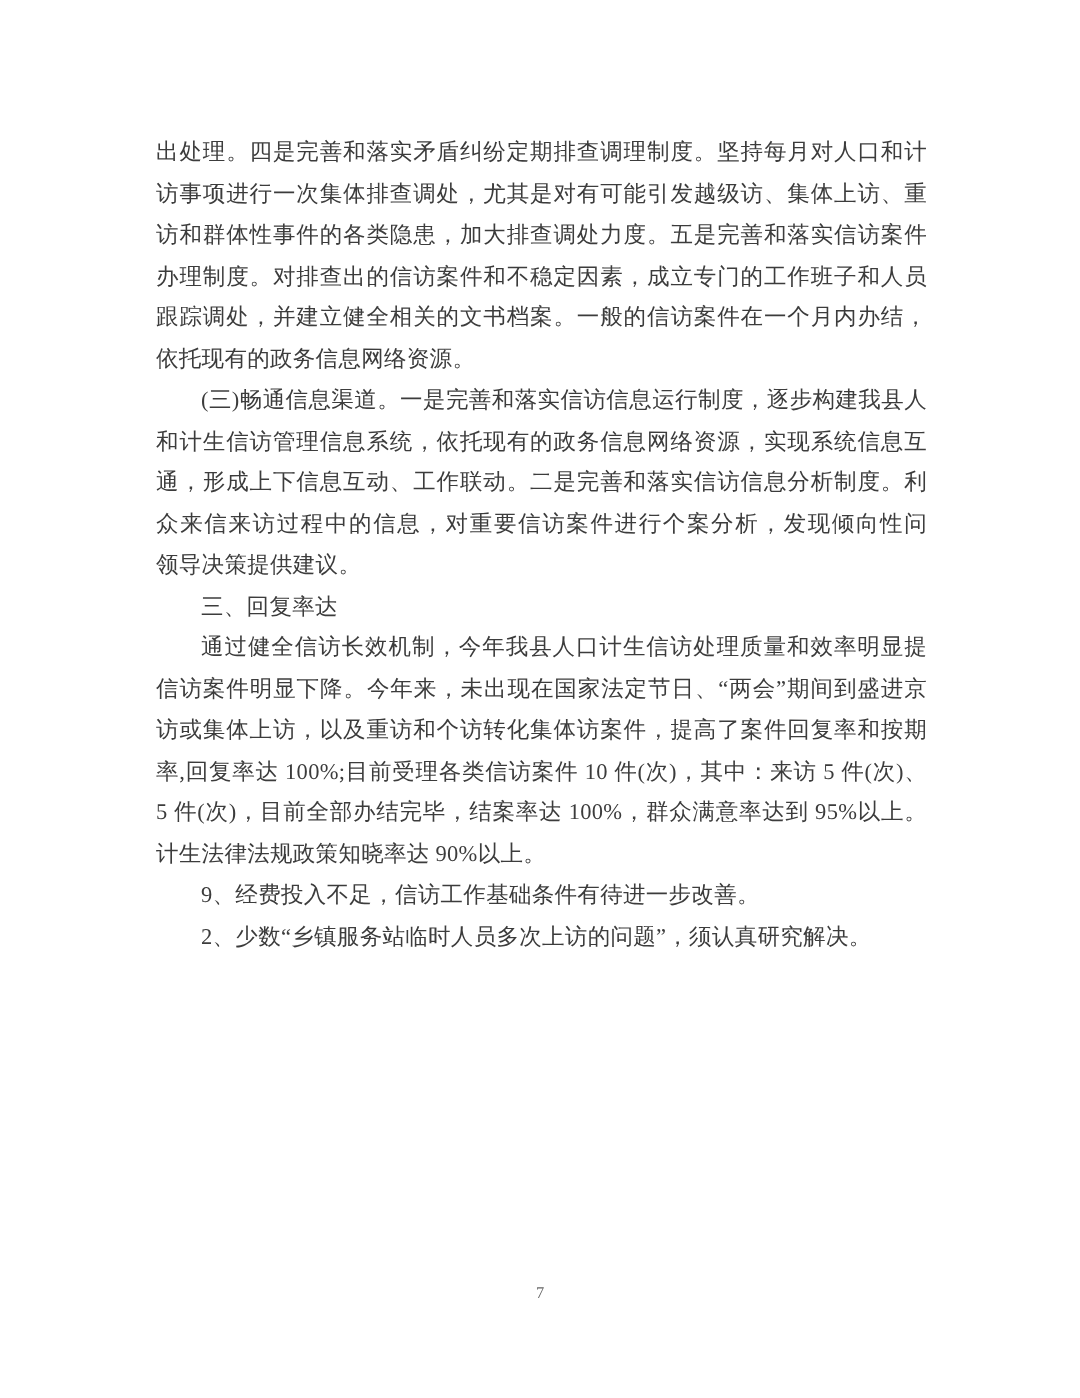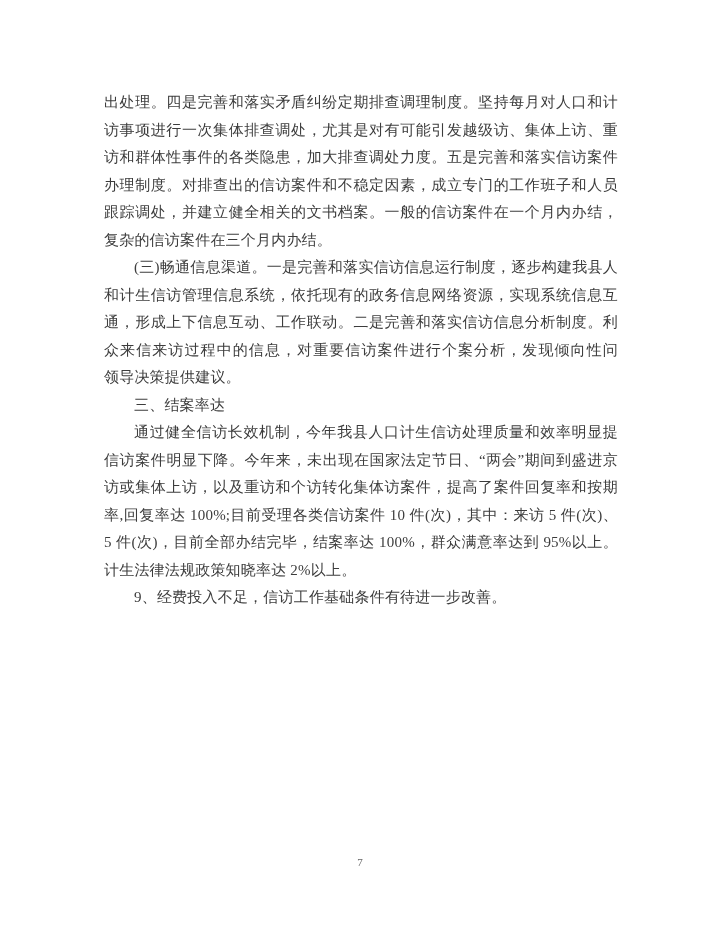--- a/index.html
+++ b/index.html
@@ -57,38 +57,41 @@
 <body>
 
 <div class="page">
   <div class="text-block" id="document-body">
       <div class="paragraph">
         <div class="line fill">出处理。四是完善和落实矛盾纠纷定期排查调理制度。坚持每月对人口和计生信</div>
         <div class="line fill">访事项进行一次集体排查调处，尤其是对有可能引发越级访、集体上访、重复上</div>
         <div class="line fill">访和群体性事件的各类隐患，加大排查调处力度。五是完善和落实信访案件限期</div>
         <div class="line fill">办理制度。对排查出的信访案件和不稳定因素，成立专门的工作班子和人员负责</div>
         <div class="line fill">跟踪调处，并建立健全相关的文书档案。一般的信访案件在一个月内办结，问题</div>
-        <div class="line">复杂的信访案件在三个月内办结。</div>
+        <div class="line">依托现有的政务信息网络资源。</div>
       </div>
       <div class="paragraph">
         <div class="line fill indent">(三)畅通信息渠道。一是完善和落实信访信息运行制度，逐步构建我县人口</div>
         <div class="line fill">和计生信访管理信息系统，依托现有的政务信息网络资源，实现系统信息互联互</div>
         <div class="line fill">通，形成上下信息互动、工作联动。二是完善和落实信访信息分析制度。利用群</div>
         <div class="line fill">众来信来访过程中的信息，对重要信访案件进行个案分析，发现倾向性问题，为</div>
         <div class="line">领导决策提供建议。</div>
       </div>
       <div class="paragraph">
-        <div class="line indent">三、结案率达</div>
+        <div class="line indent">三、回复率达</div>
       </div>
       <div class="paragraph">
         <div class="line fill indent">通过健全信访长效机制，今年我县人口计生信访处理质量和效率明显提高，</div>
         <div class="line fill">信访案件明显下降。今年来，未出现在国家法定节日、“两会”期间到盛进京上</div>
         <div class="line fill">访或集体上访，以及重访和个访转化集体访案件，提高了案件回复率和按期办结</div>
         <div class="line fill">率,回复率达 100%;目前受理各类信访案件 10 件(次)，其中：来访 5 件(次)、来电</div>
         <div class="line fill">5 件(次)，目前全部办结完毕，结案率达 100%，群众满意率达到 95%以上。对人口</div>
-        <div class="line">计生法律法规政策知晓率达 2%以上。</div>
+        <div class="line">计生法律法规政策知晓率达 90%以上。</div>
       </div>
       <div class="paragraph">
         <div class="line indent">9、经费投入不足，信访工作基础条件有待进一步改善。</div>
+      </div>
+      <div class="paragraph">
+        <div class="line indent">2、少数“乡镇服务站临时人员多次上访的问题”，须认真研究解决。</div>
       </div>
     </div>
   <div class="footer">7</div>
 </div>
 
 </body></html>

